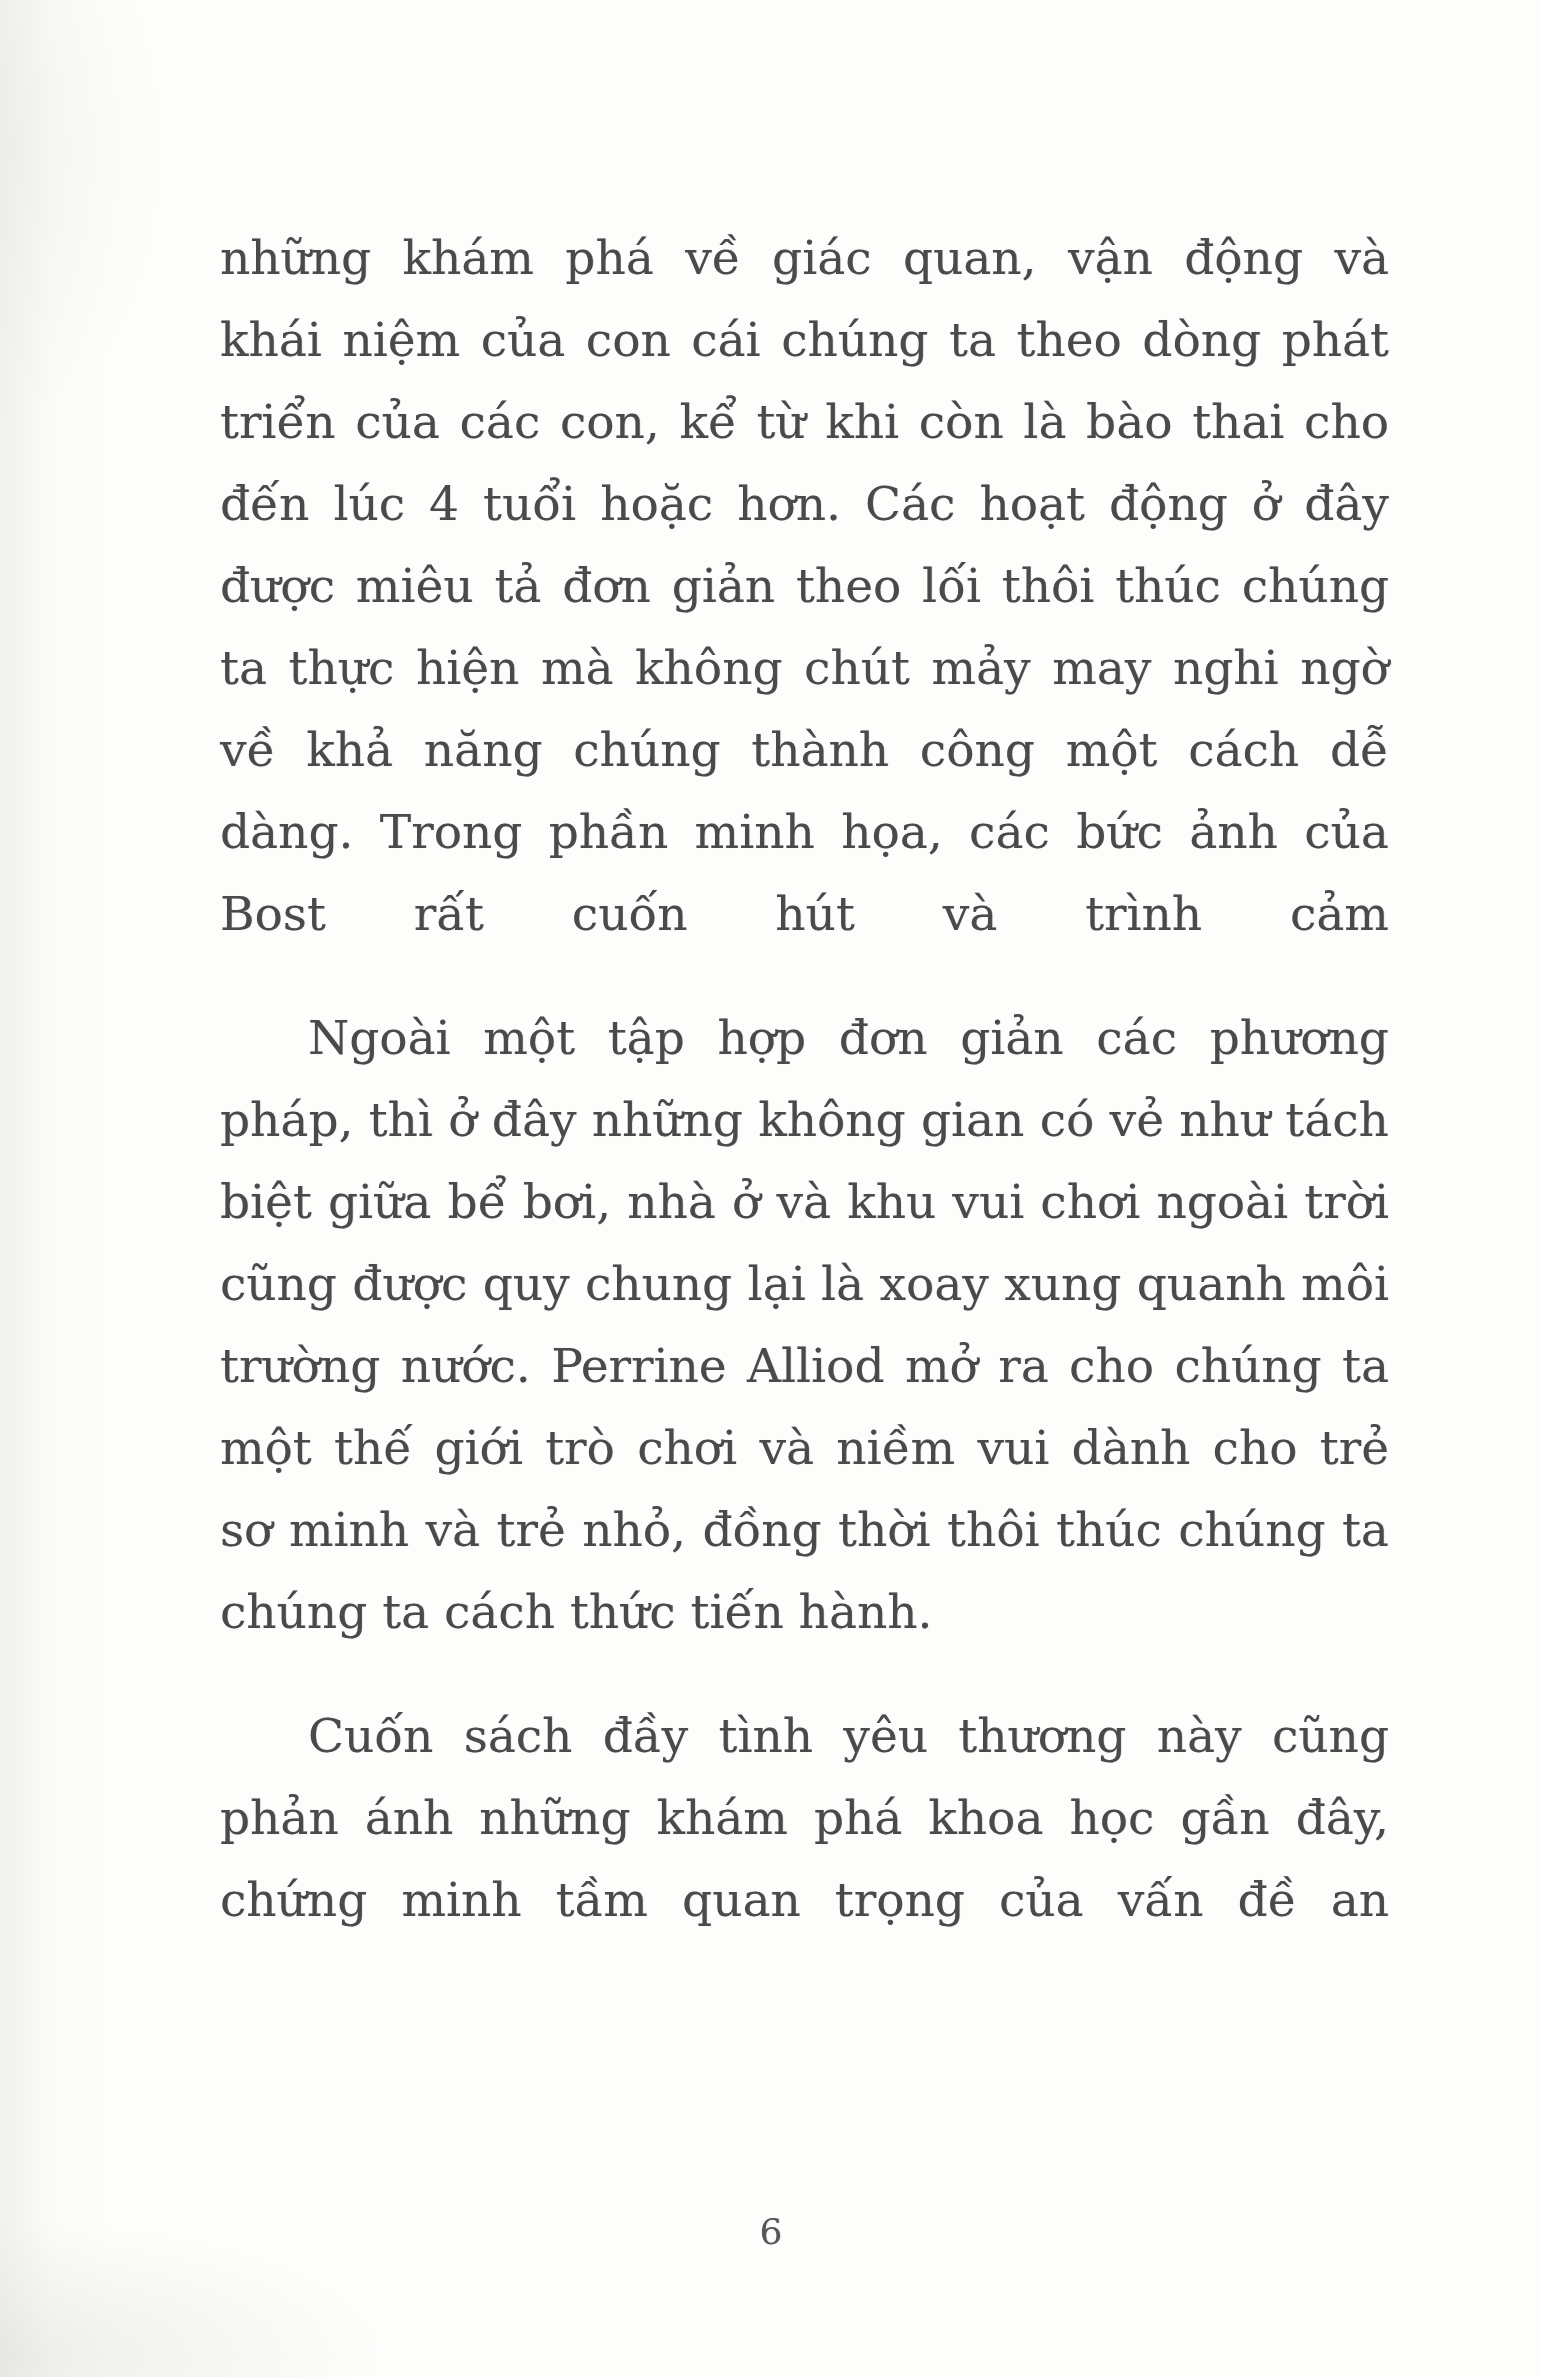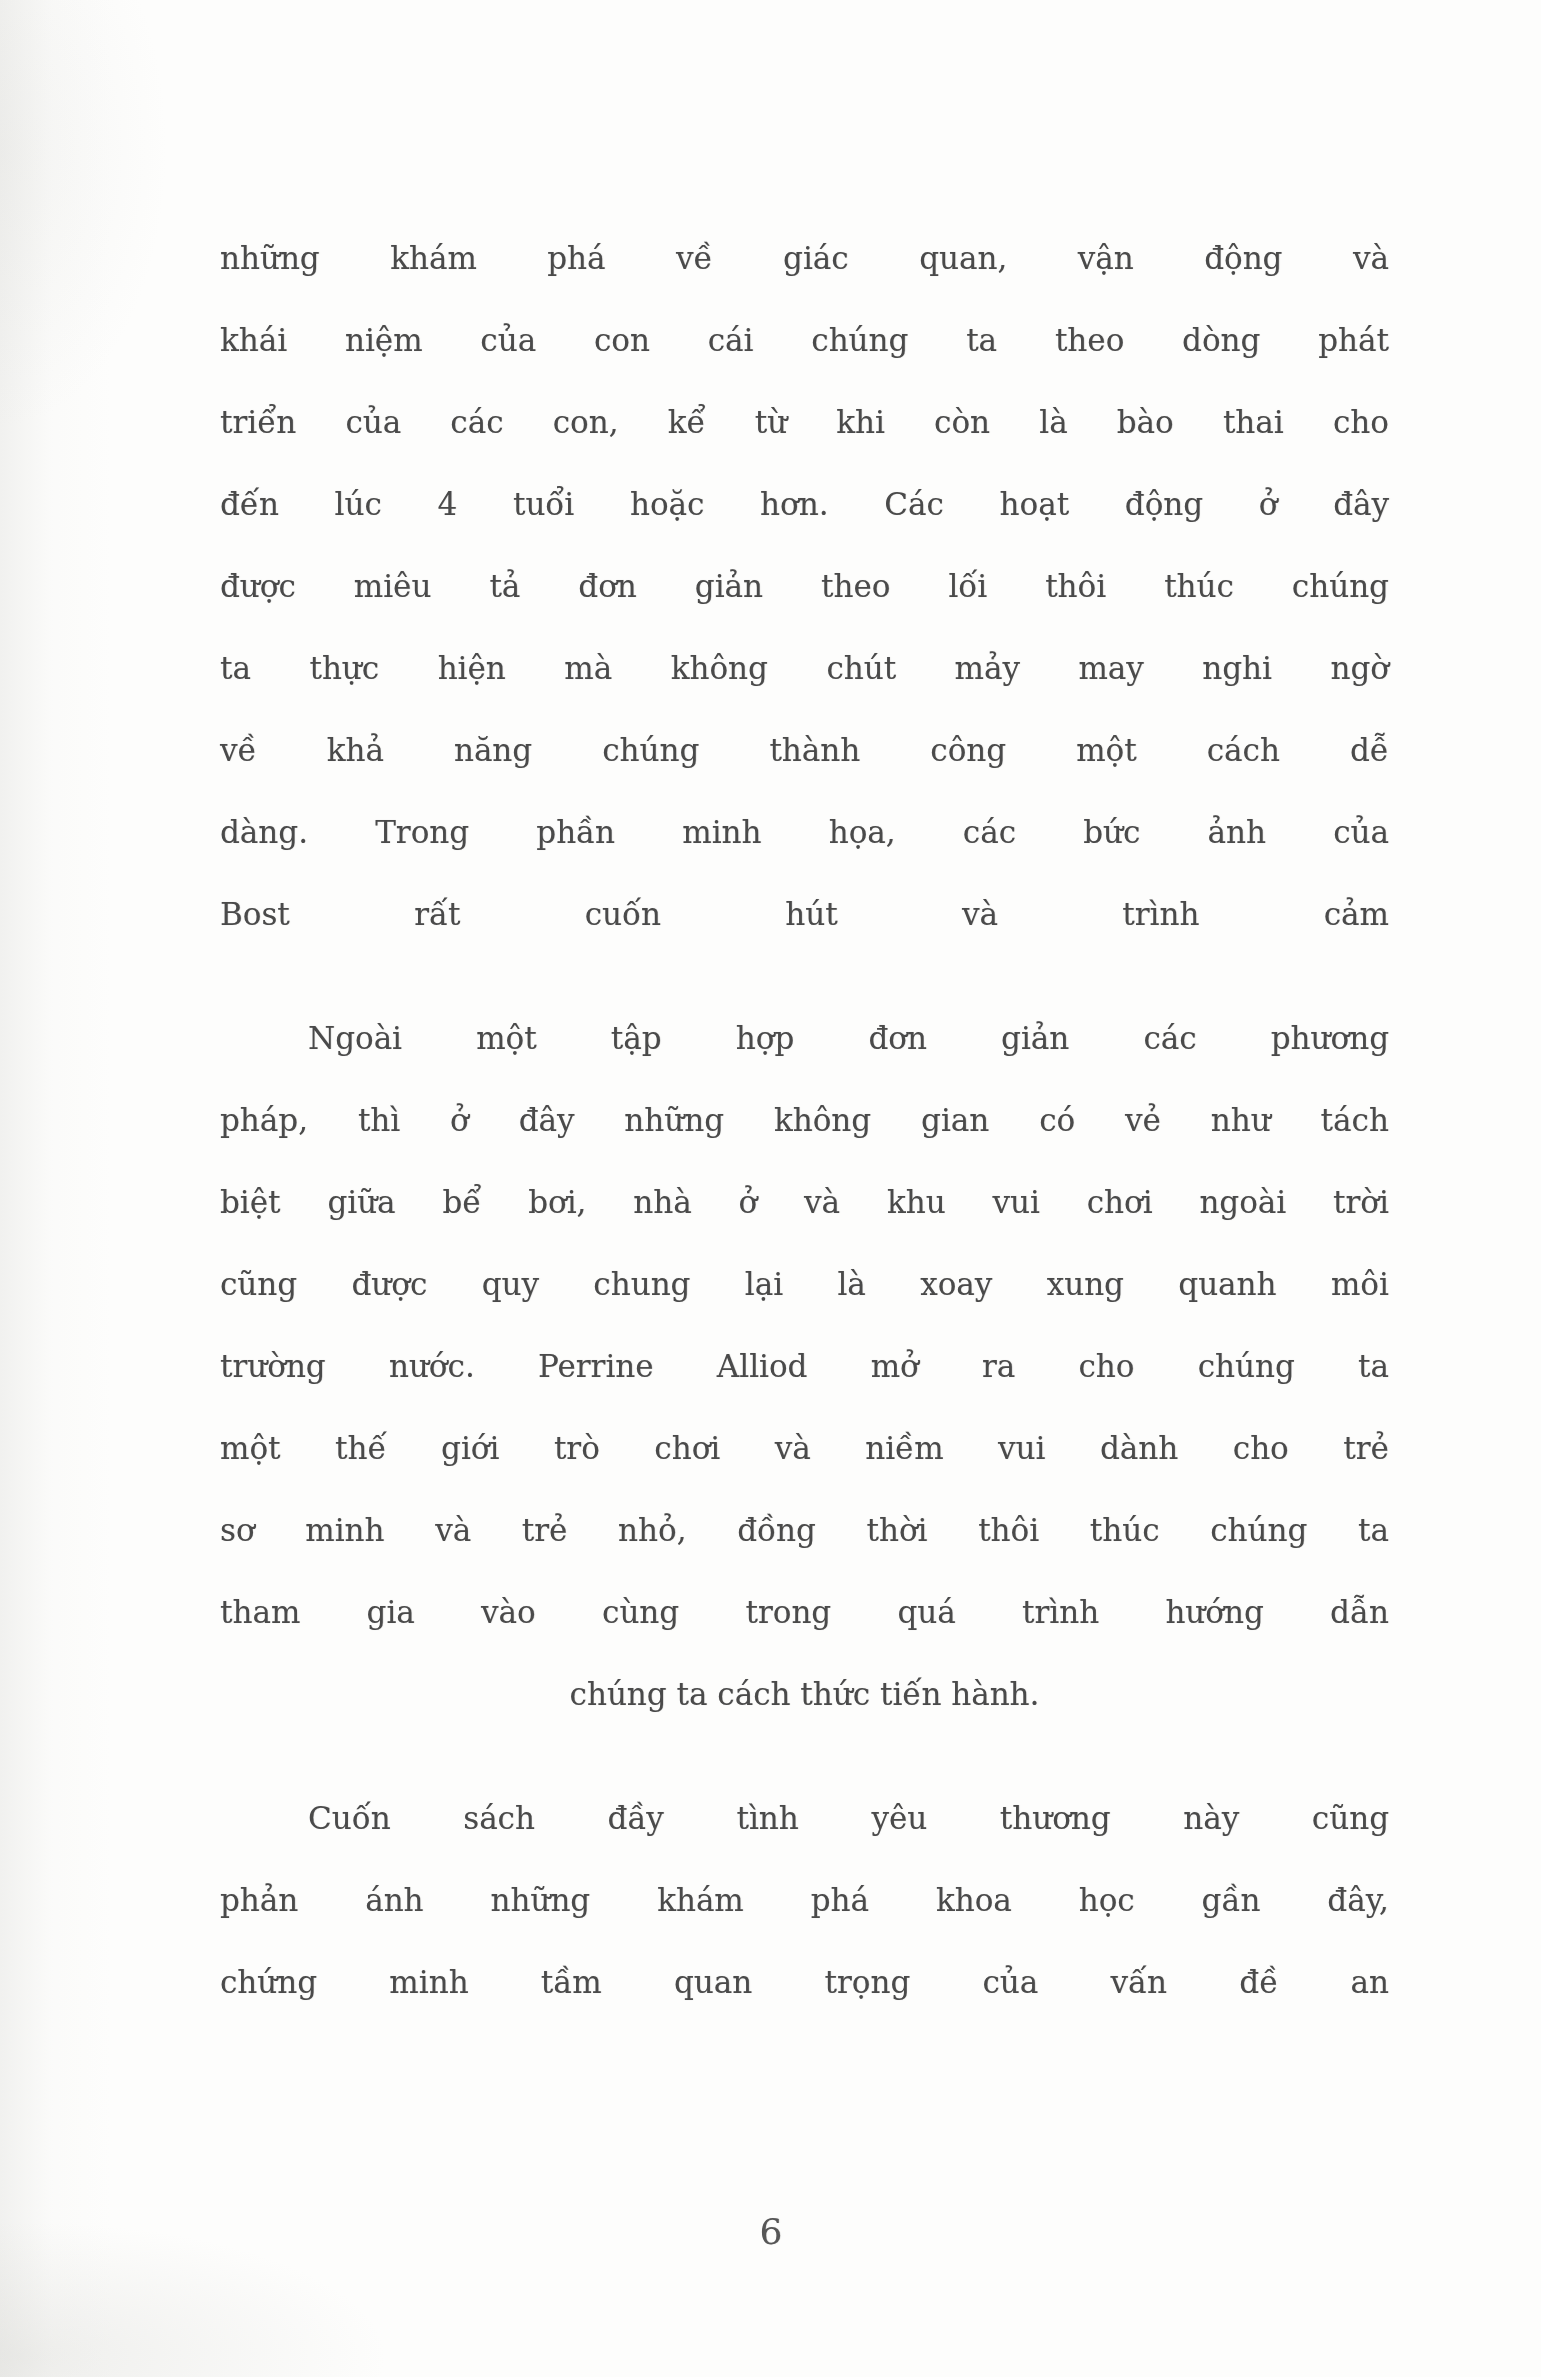--- a/index.html
+++ b/index.html
@@ -20,24 +20,23 @@
       radial-gradient(ellipse 520px 193px at 22px 2357px, rgba(205,205,200,0.30), rgba(205,205,200,0) 70%),
       radial-gradient(ellipse 223px 372px at 0px 149px, rgba(210,210,206,0.18), rgba(210,210,206,0) 75%),
       linear-gradient(90deg, rgba(198,198,193,0.22) 0px, rgba(232,232,229,0.10) 52px, rgba(255,255,255,0) 112px),
       #fdfdfc;
   }
   .text-block {
     position: absolute;
     left: 220px;
     top: 217px;
     width: 1169px;
-    font-size: 31px;
+    font-size: 47px;
     color: #4a4a4a;
     text-shadow: 0.4px 0.4px 0.7px rgba(95,95,95,0.35);
-    text-align: center;
   }
   .paragraph {
     margin: 0 0 42px 0;
   }
   .paragraph:last-child {
     margin-bottom: 0;
   }
   .line {
     height: 82px;
     line-height: 82px;
@@ -257,31 +256,20 @@
           <span>và</span>
           <span>trẻ</span>
           <span>nhỏ,</span>
           <span>đồng</span>
           <span>thời</span>
           <span>thôi</span>
           <span>thúc</span>
           <span>chúng</span>
           <span>ta</span>
         </div>
-        <div class="line justify">
-          <span>tham</span>
-          <span>gia</span>
-          <span>vào</span>
-          <span>cùng</span>
-          <span>trong</span>
-          <span>quá</span>
-          <span>trình</span>
-          <span>hướng</span>
-          <span>dẫn</span>
-        </div>
         <div class="line">chúng ta cách thức tiến hành.</div>
       </div>
       <div class="paragraph">
         <div class="line justify indent">
           <span>Cuốn</span>
           <span>sách</span>
           <span>đầy</span>
           <span>tình</span>
           <span>yêu</span>
           <span>thương</span>

